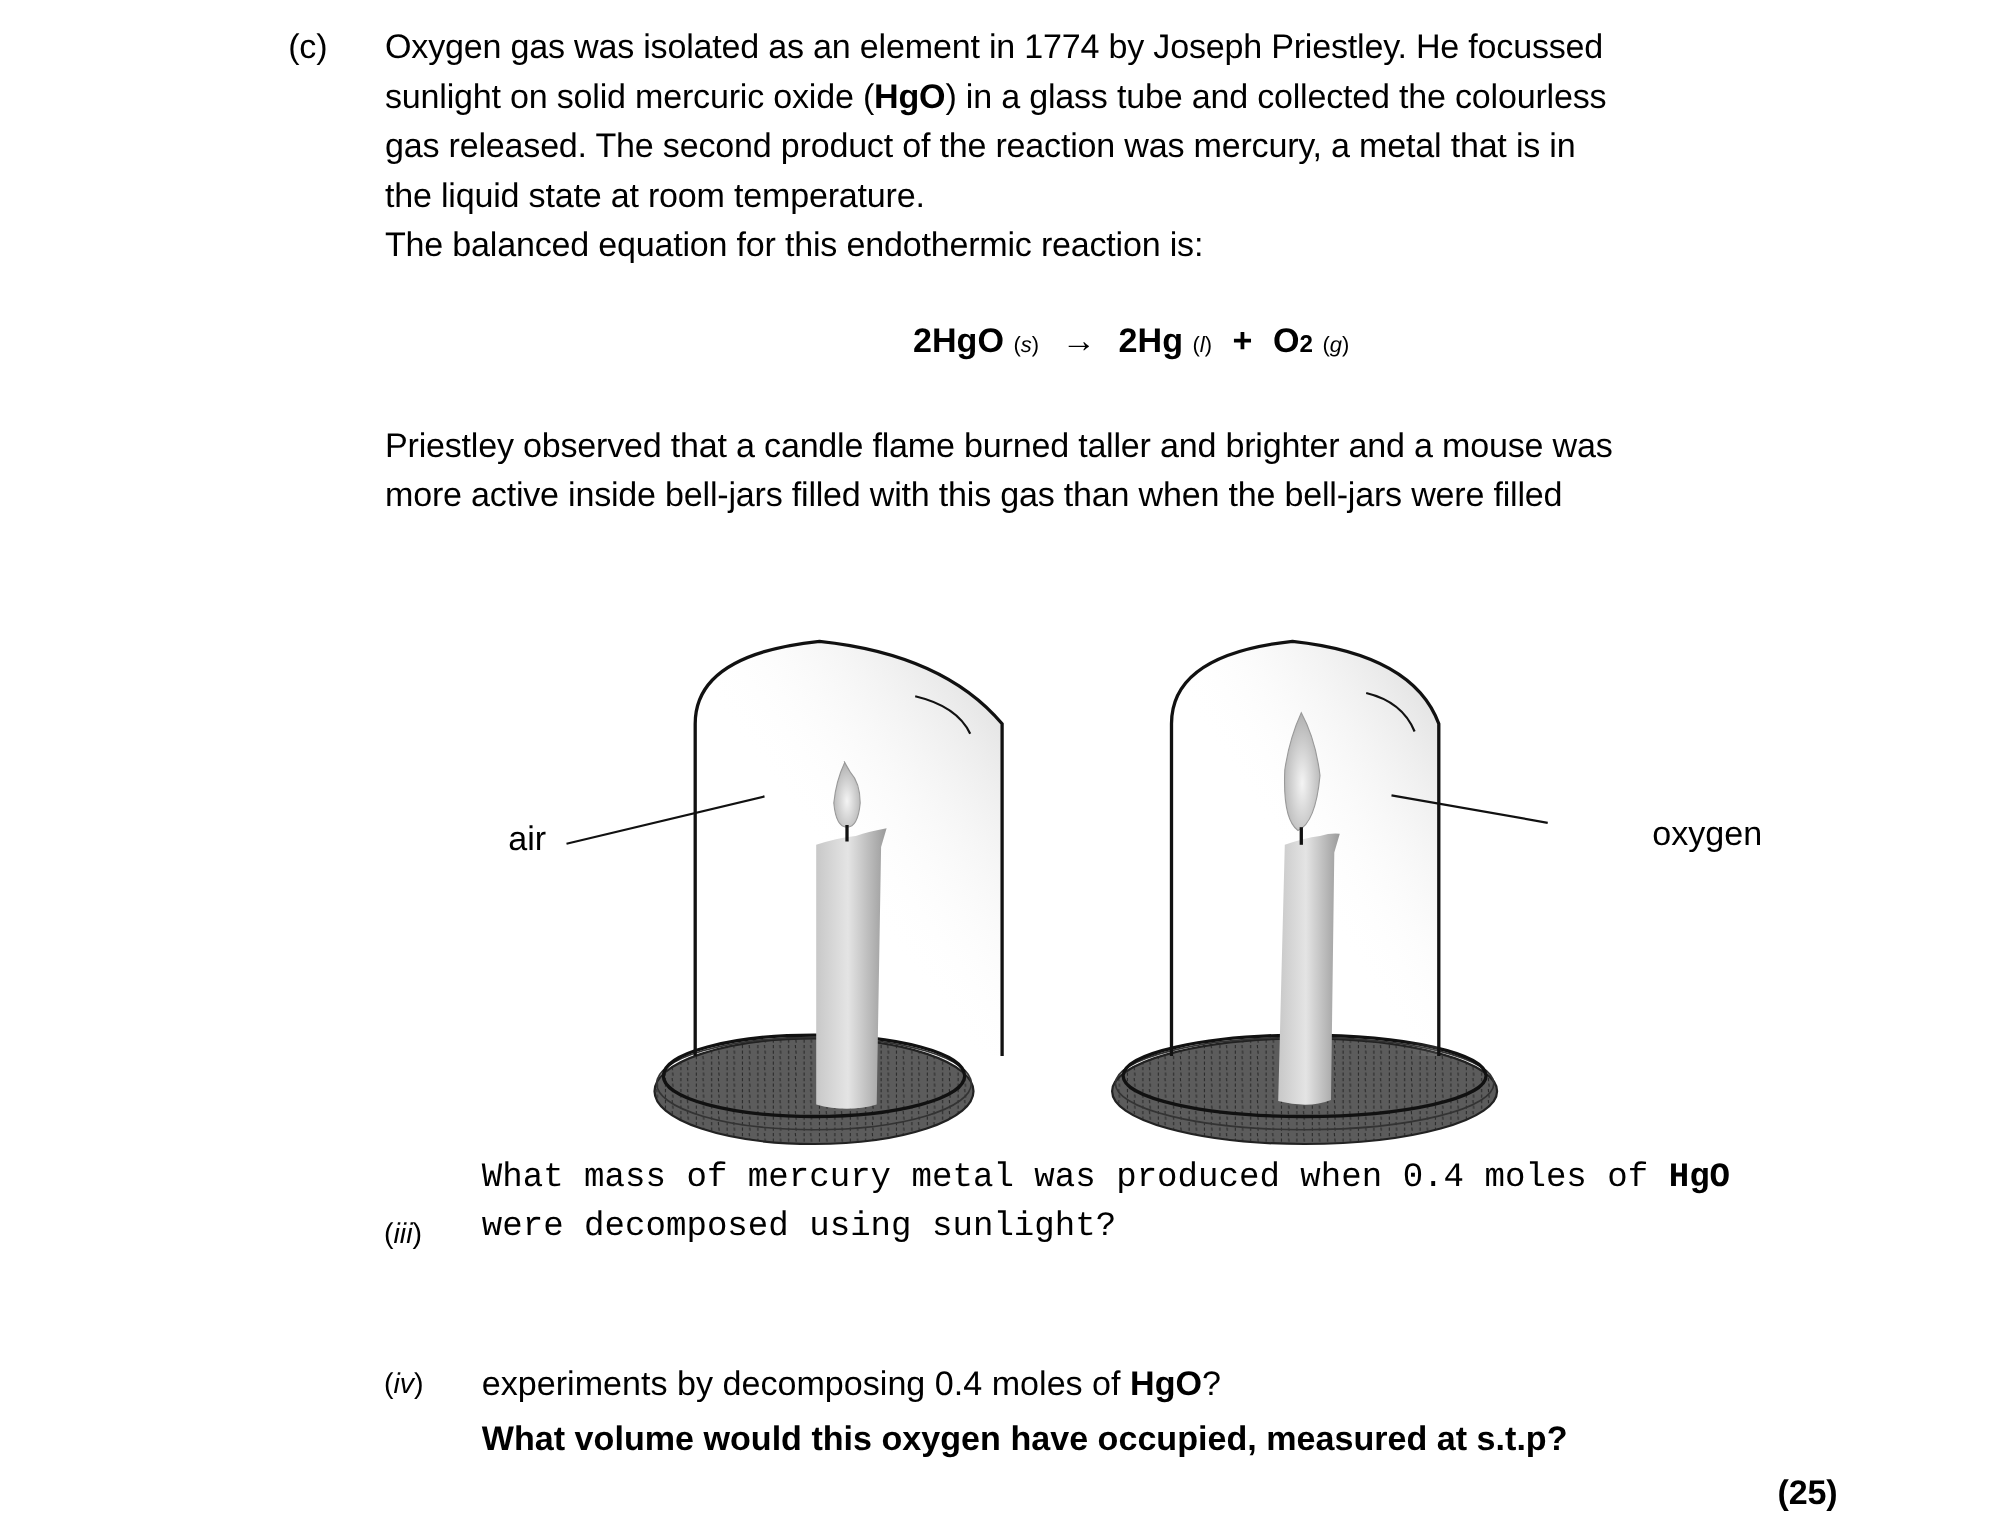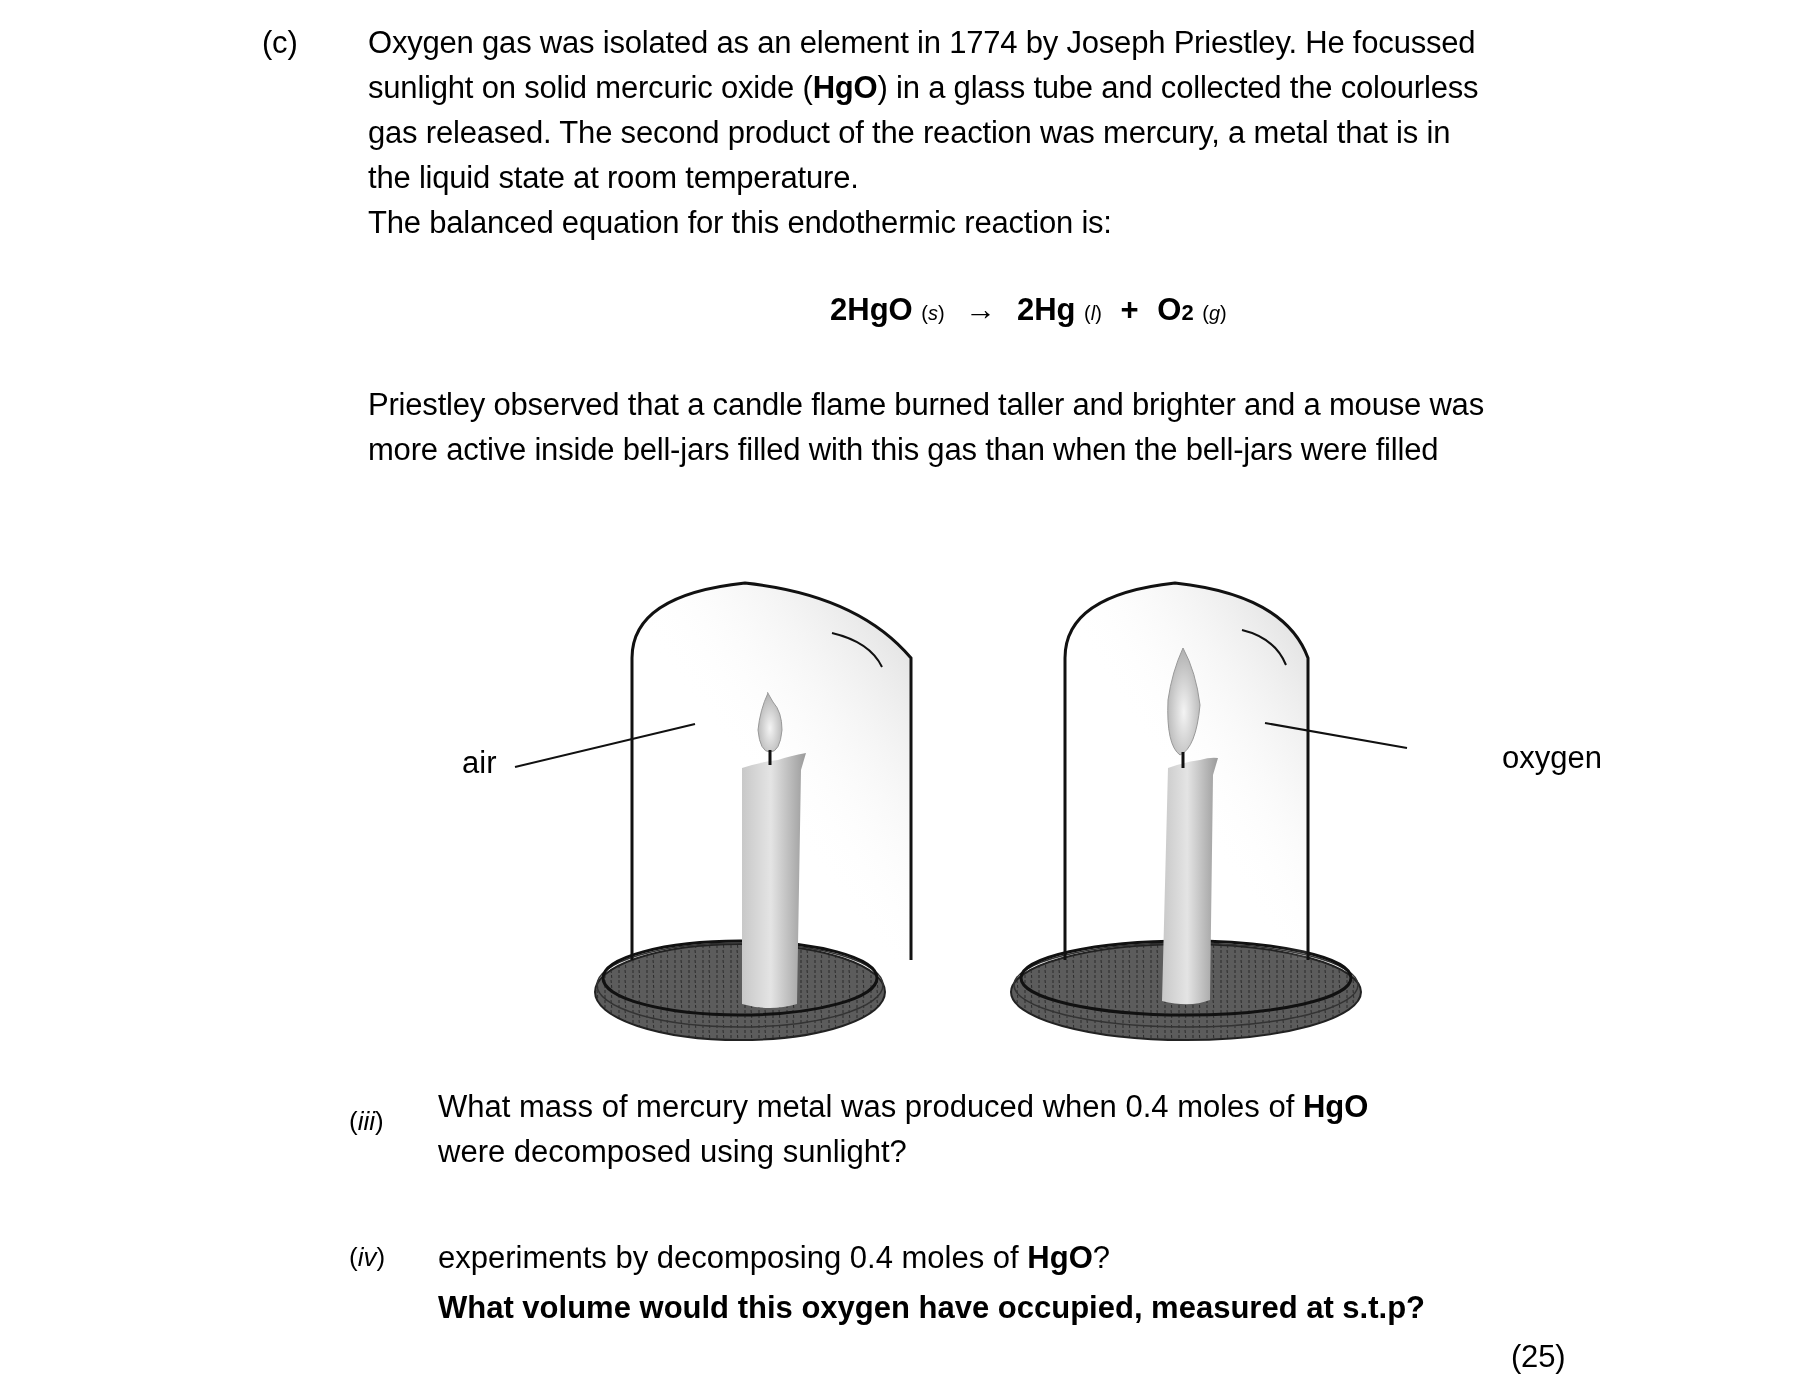--- a/index.html
+++ b/index.html
@@ -1,20 +1,20 @@
 <!DOCTYPE html>
 <html><head>
 <meta charset="utf-8">
 <style>
   html, body { margin:0; padding:0; background:#ffffff; }
   body { width:1818px; height:1398px; position:relative; overflow:hidden;
          font-family:"Liberation Sans", "DejaVu Sans", sans-serif; color:#000; }
   .txt { position:absolute; font-size:31px; line-height:45px; white-space:nowrap; letter-spacing:-0.2px; }
   .label-c { left:262px; top:20px; }
-  .para { left:368px; }
+  .para { left:350px; }
   .line { display:block; height:45px; }
   b { font-weight:bold; }
   .eq { position:absolute; left:830px; top:292px; font-size:31px; white-space:nowrap; font-weight:bold; }
   .eq .st { font-weight:normal; font-style:italic; font-size:20px; }
   .eq .stp { font-weight:normal; font-size:20px; }
   .eq .arrow { font-weight:normal; margin:0 12px; }
   .eq .sub { font-size:22px; }
   .q-num { position:absolute; font-size:26px; line-height:45px; }
   .q-num i { font-style:italic; }
   .q-text { position:absolute; left:438px; font-size:31px; line-height:45px; white-space:nowrap; }
@@ -98,24 +98,24 @@
   </g>
 
   <line x1="515" y1="767" x2="695" y2="724" stroke="#111" stroke-width="2"></line>
   <line x1="1265" y1="723" x2="1407" y2="748" stroke="#111" stroke-width="2"></line>
 </svg>
 
 <div class="diag-label" style="left:462px; top:745px;">air</div>
 <div class="diag-label" style="left:1502px; top:740px;">oxygen</div>
 
 <div class="q-num" style="left:349px; top:1099px;">(<i>iii</i>)</div>
-<div class="q-text" style="top:1084px;">
+<div class="q-text" style="top:1048px;font-family:Liberation Mono, monospace;">
   <span class="line"><span>What mass of mercury metal was produced when 0.4 moles of </span><b>HgO</b></span>
   <span class="line">were decomposed using sunlight?</span>
 </div>
 
 <div class="q-num" style="left:349px; top:1235px;">(<i>iv</i>)</div>
 <div class="q-text" style="top:1235px;">
   <span class="line"><span>experiments by decomposing 0.4 moles of </span><b>HgO</b><span>?</span></span>
   <span class="line" style="margin-top:5px;font-weight:bold;">What volume would this oxygen have occupied, measured at s.t.p?</span>
 </div>
 
-<div class="txt" style="left:1511px; top:1334px;">(25)</div>
+<div class="txt" style="left:1616px; top:1334px;font-weight:bold;">(25)</div>
 
 </body></html>

